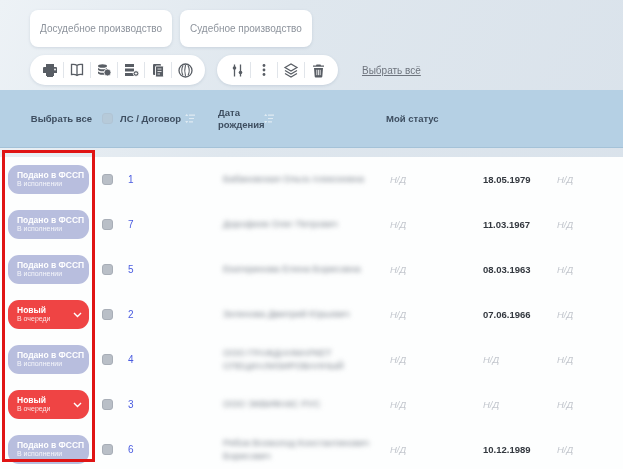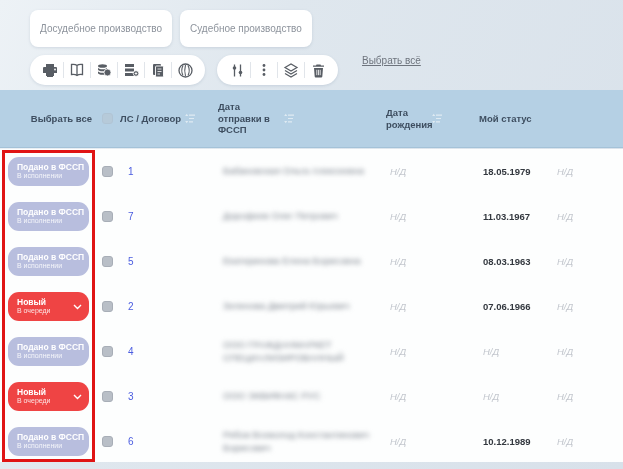--- a/index.html
+++ b/index.html
@@ -11,40 +11,40 @@
 
   
   .tabs { position:absolute; left:30px; top:10px; display:flex; gap:8px; }
   .tab { min-width:96px; height:37px; padding:12px 10px; border-radius:8px;
     background:#ffffff; color:#8d939c; font-size:10px; line-height:1.3;
     display:flex; align-items:center; justify-content:center; text-align:center;
     box-shadow:0 1px 3px rgba(90,110,140,.18); cursor:pointer; }
   .tab.active { background:#27306e; color:#ffffff; box-shadow:0 2px 5px rgba(40,50,110,.35); }
 
   
-  .toolbar { position:absolute; left:30px; top:55px; display:flex; align-items:flex-start; gap:12px; }
+  .toolbar { position:absolute; left:30px; top:55px; display:flex; align-items:center; gap:12px; }
   .tool-group { background:#ffffff; border-radius:15px; height:30px; display:flex;
     align-items:center; padding:0 9px; box-shadow:0 1px 3px rgba(90,110,140,.18); }
   .tool-btn { width:22px; height:22px; display:flex; align-items:center; justify-content:center; cursor:pointer; }
   .tool-btn svg { display:block; }
   .tool-sep { width:1px; height:16px; background:#e1e5ea; margin:0 2px; }
   .select-all-link { margin-left:12px; font-size:10px; color:#6e747d;
     text-decoration:underline; cursor:pointer; }
 
   
   .grid-cols { display:grid; grid-template-columns:95px 25px 98px 168px 93px 76px 68px; }
   .thead { position:absolute; left:0; top:90px; width:623px; height:58px;
     background:#b5d0e4; border-bottom:1px solid #a4c2d8; align-items:center;
     color:#3e4e60; font-size:9.5px; font-weight:bold; }
   .th { display:flex; align-items:center; gap:4px; line-height:1.25; }
   .th.right { justify-content:flex-end; padding-right:3px; }
   .sort-ic { flex:0 0 auto; opacity:.75; }
   .hdr-checkbox { opacity:.35; }
 
-  .tbody { position:absolute; left:0; top:149px; width:623px; height:313px; background:#fdfefe; }
+  .tbody { position:absolute; left:0; top:157px; width:623px; height:313px; background:#fdfefe; }
   .row { height:45px; align-items:center; }
   .cell { display:flex; align-items:center; }
   .c-status { padding-left:8px; }
   .c-check { justify-content:center; }
   .c-ls { padding-left:8px; }
   .c-name { padding-left:5px; }
   .c-sent { padding-left:4px; }
   .c-birth { padding-left:4px; }
   .c-my { padding-left:2px; }
 
@@ -168,27 +168,20 @@
       <span class="checkbox hdr-checkbox"></span>
     </div>
     <div class="th">
       <span>ЛС / Договор</span>
       <svg class="sort-ic" width="11" height="11" viewBox="0 0 11 11">
           <path stroke="#eef4f8" stroke-width="1.2" d="M4 2.2h6M4 5.5h5M4 8.8h4"></path>
           <path fill="#eef4f8" d="m1.7.8 1.5 2.2H.2zM1.7 10.2.2 8h3z"></path>
         </svg>
     </div>
     <div class="th">
-      <span style="max-width:62px;">Дата отправки в ФССП</span>
-      <svg class="sort-ic" width="11" height="11" viewBox="0 0 11 11">
-          <path stroke="#eef4f8" stroke-width="1.2" d="M4 2.2h6M4 5.5h5M4 8.8h4"></path>
-          <path fill="#eef4f8" d="m1.7.8 1.5 2.2H.2zM1.7 10.2.2 8h3z"></path>
-        </svg>
-    </div>
-    <div class="th">
       <span style="max-width:42px;">Дата рождения</span>
       <svg class="sort-ic" width="11" height="11" viewBox="0 0 11 11">
           <path stroke="#eef4f8" stroke-width="1.2" d="M4 2.2h6M4 5.5h5M4 8.8h4"></path>
           <path fill="#eef4f8" d="m1.7.8 1.5 2.2H.2zM1.7 10.2.2 8h3z"></path>
         </svg>
     </div>
     <div class="th">
       <span>Мой статус</span>
     </div>
   </div>

